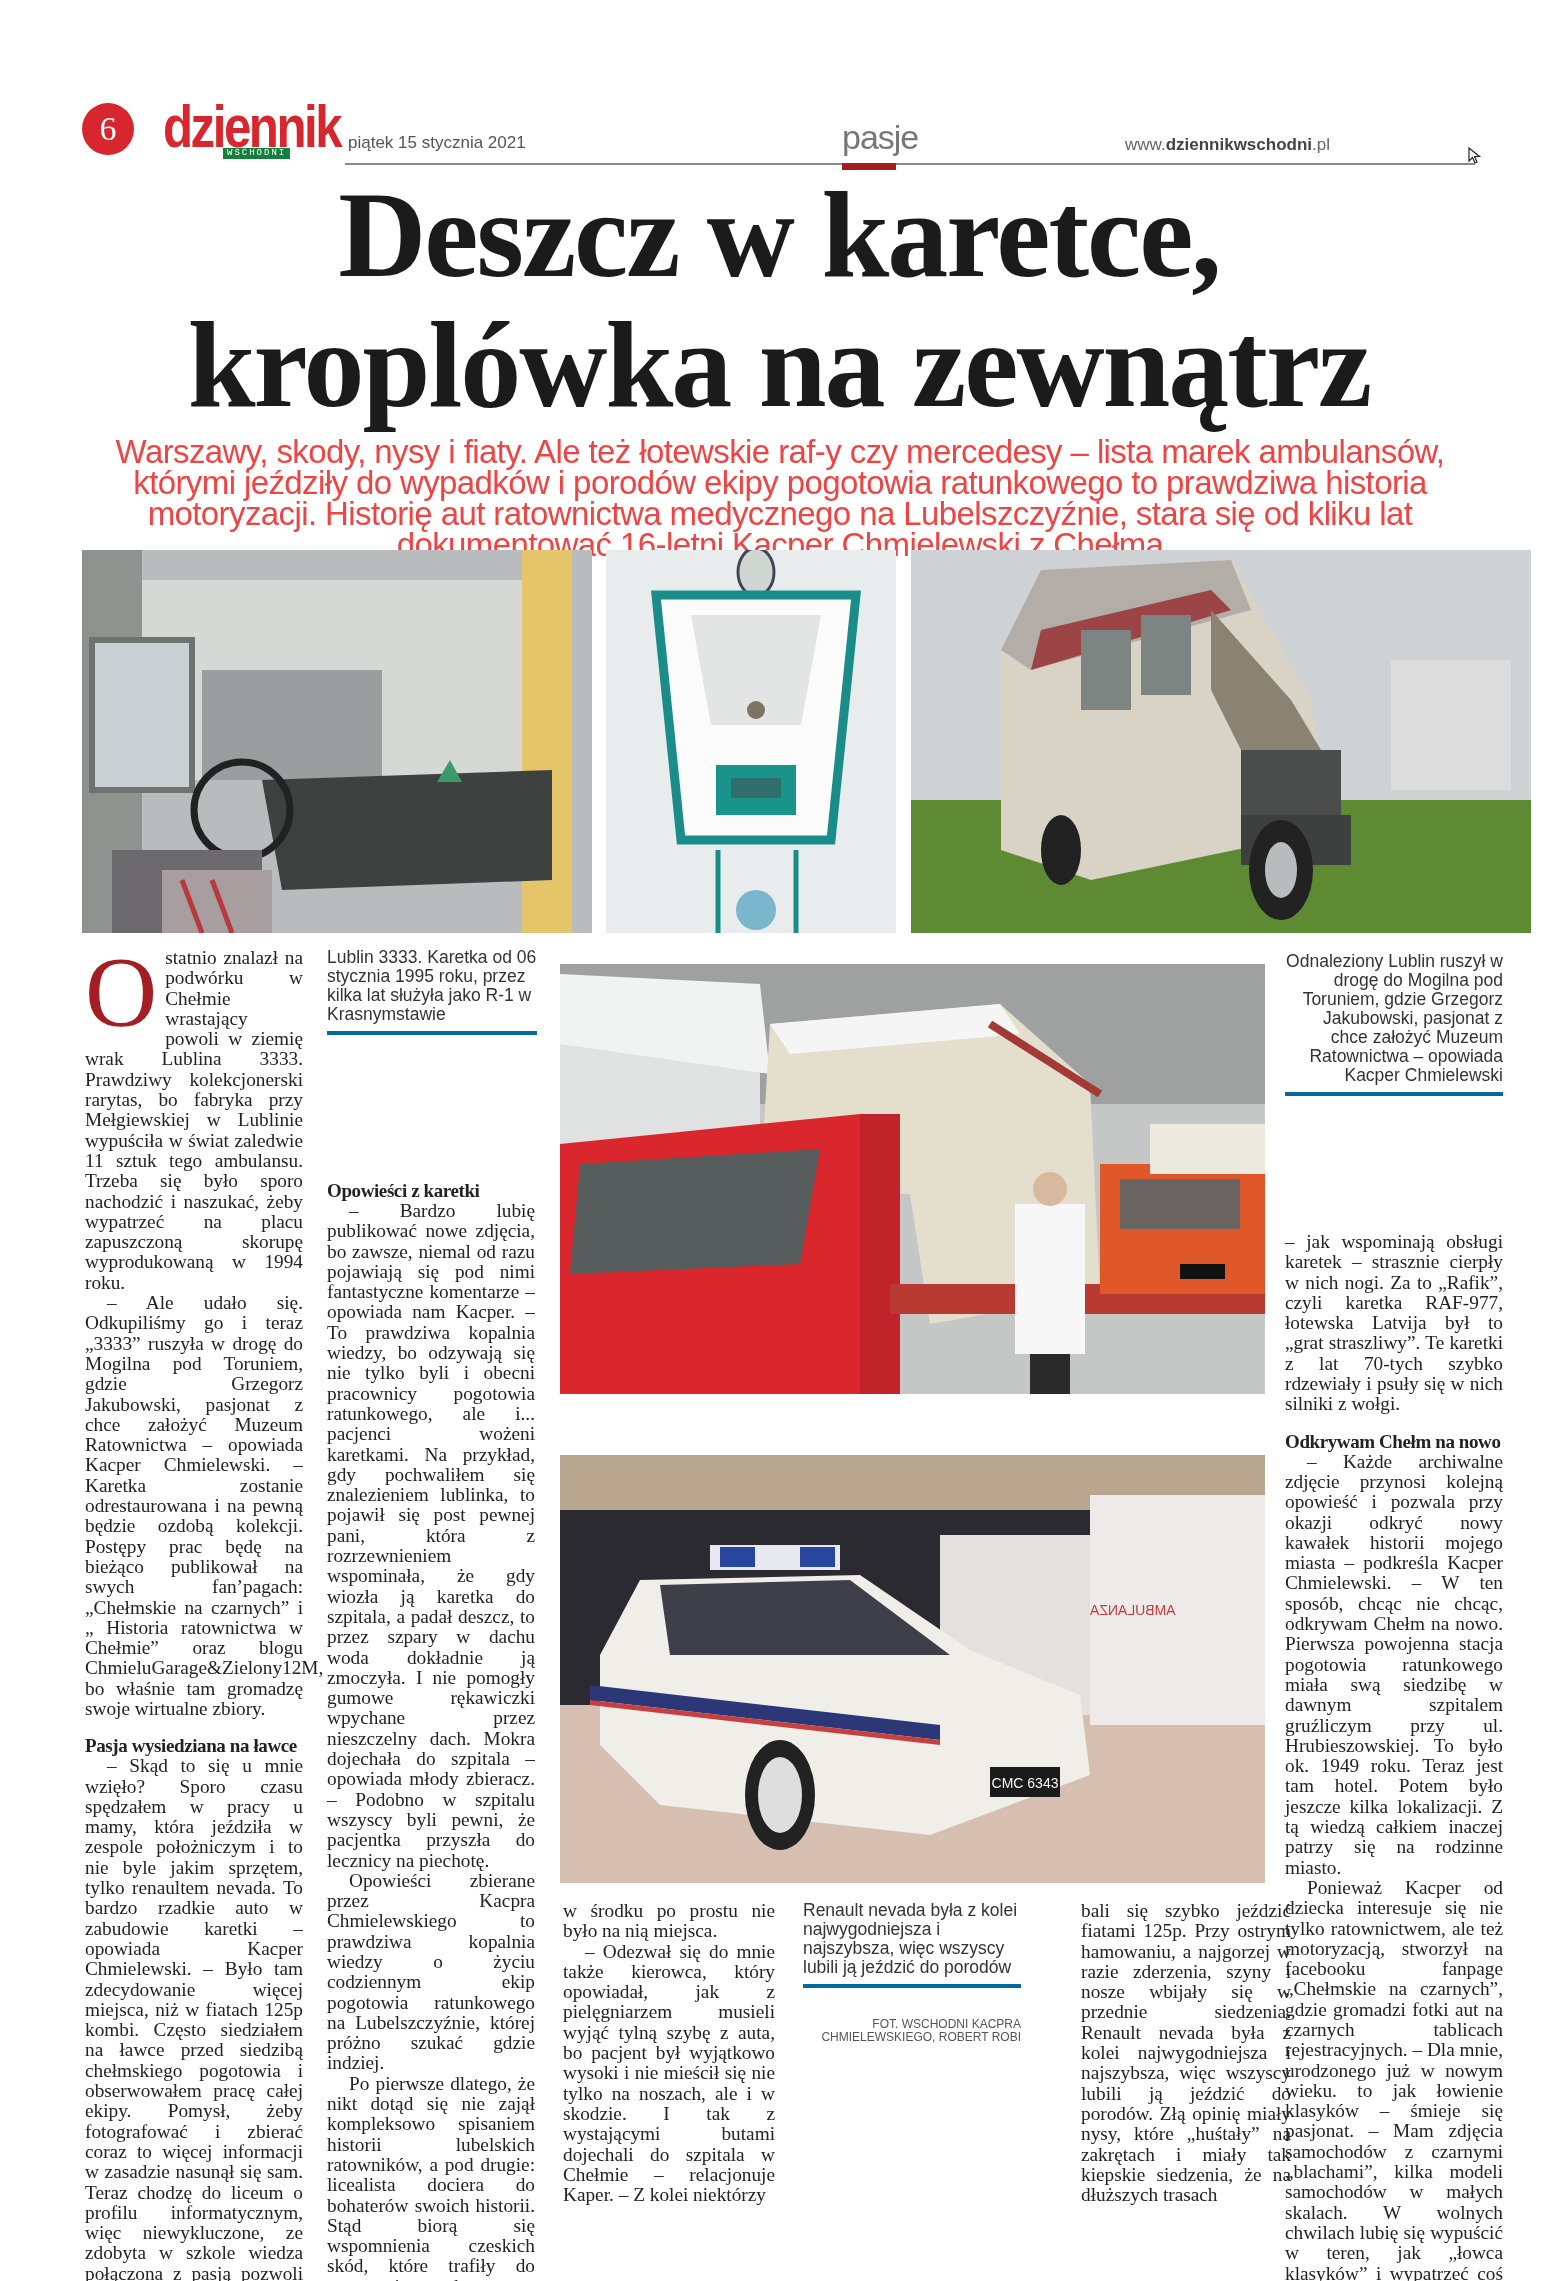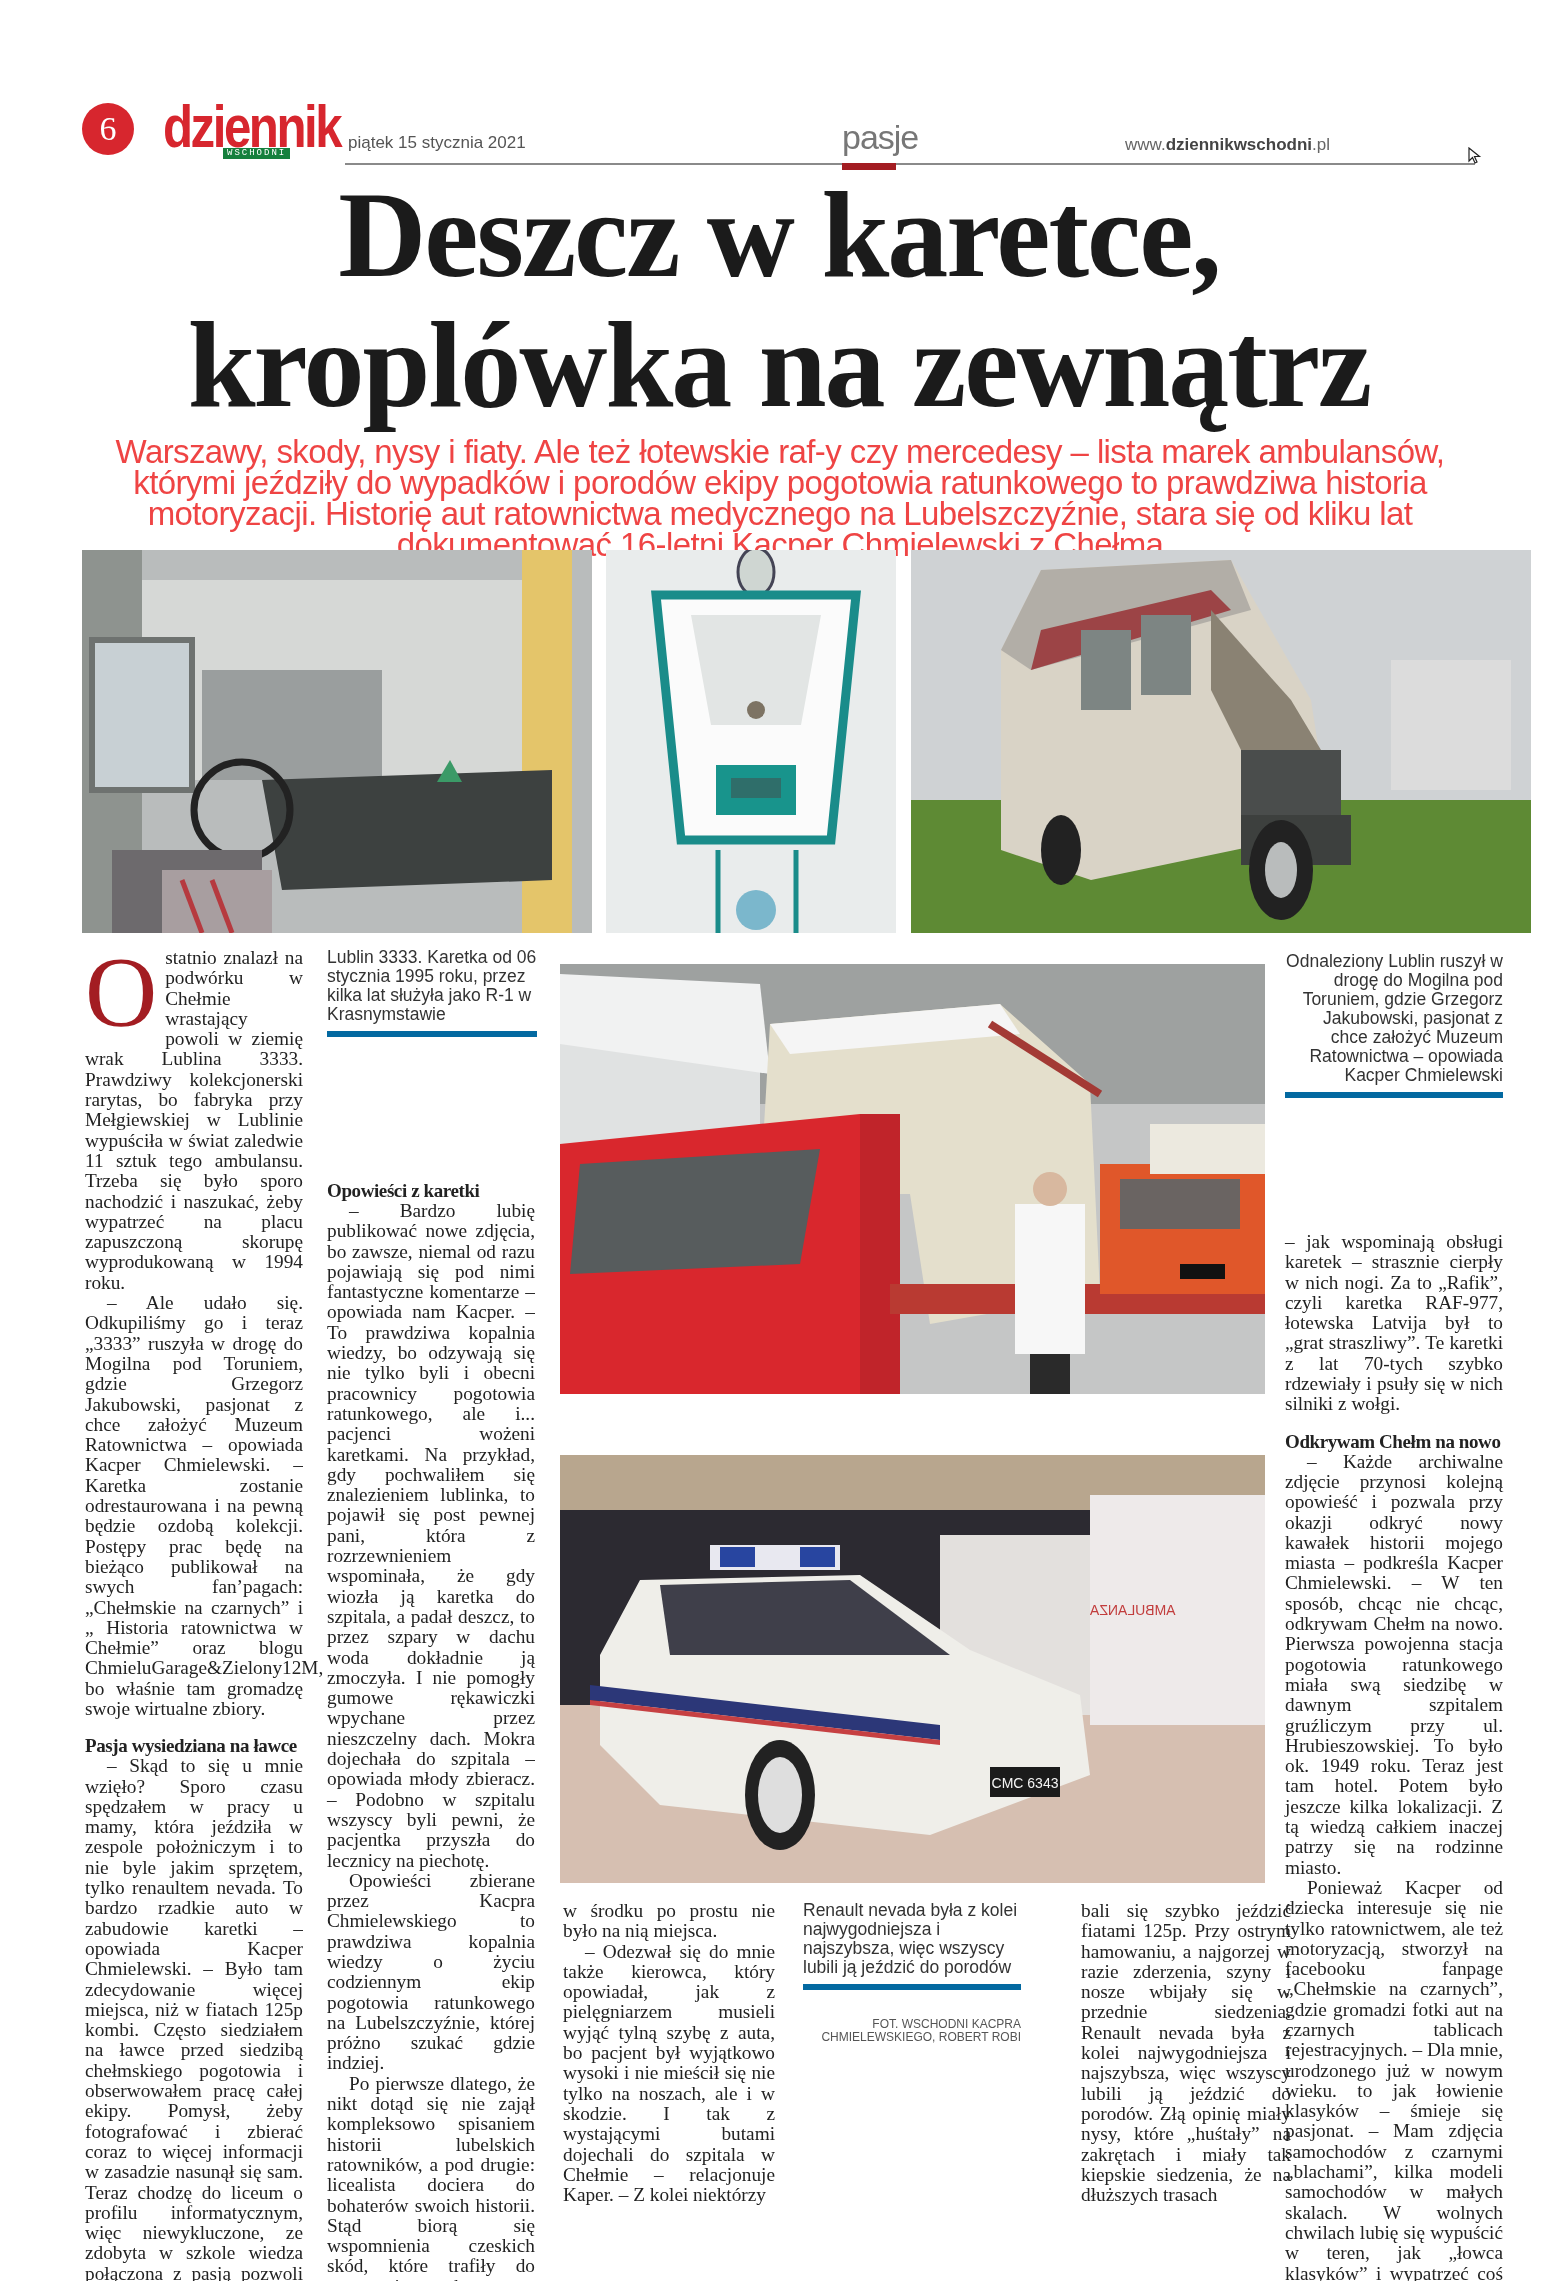--- a/index.html
+++ b/index.html
@@ -43,21 +43,21 @@
   
   .col { position: absolute; font-family: "Liberation Serif", serif; font-size: 19.3px; line-height: 20.3px;
     color: #222; text-align: justify; hyphens: manual; }
   .col p { text-indent: 22px; }
   .col p.noindent { text-indent: 0; }
   .col h3 { font-family: "Liberation Serif", serif; font-size: 19px; font-weight: bold; margin-top: 16px;
     line-height: 21px; letter-spacing: -0.4px; }
   .dropcap { float: left; font-size: 100px; line-height: 80px; color: #a31d22; margin: 4px 8px 0 0;
     font-family: "Liberation Serif", serif; }
   .caption { position: absolute; font-family: "Liberation Sans", sans-serif; font-size: 17.5px; line-height: 19px;
-    color: #333; padding-bottom: 7px; border-bottom: 6px solid #0369a1; }
+    color: #333; padding-bottom: 7px; border-bottom: 4px solid #0369a1; }
   .credit { position: absolute; font-family: "Liberation Sans", sans-serif; font-size: 12px; line-height: 13px;
     color: #555; text-align: right; }
 </style>
 </head>
 <body>
 
 <header class="masthead">
   <div class="page-num">6</div>
   <div class="logo">dziennik</div>
   <div class="logo-sub">WSCHODNI</div>

